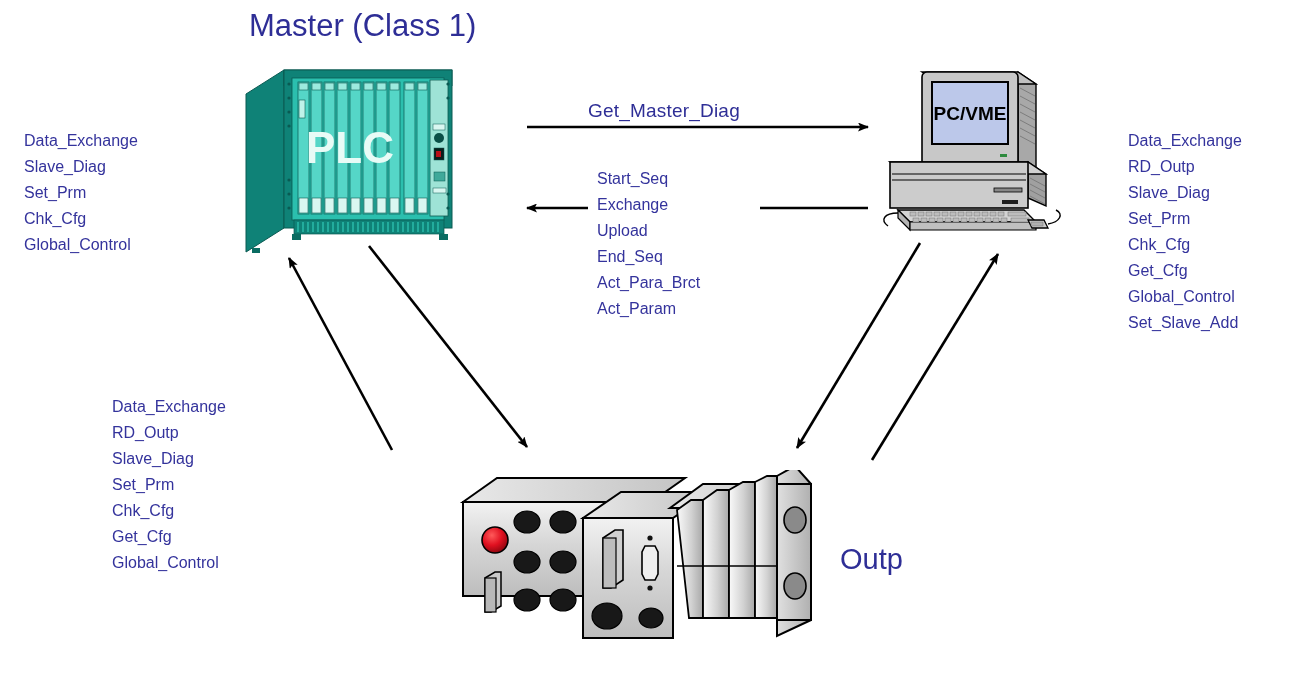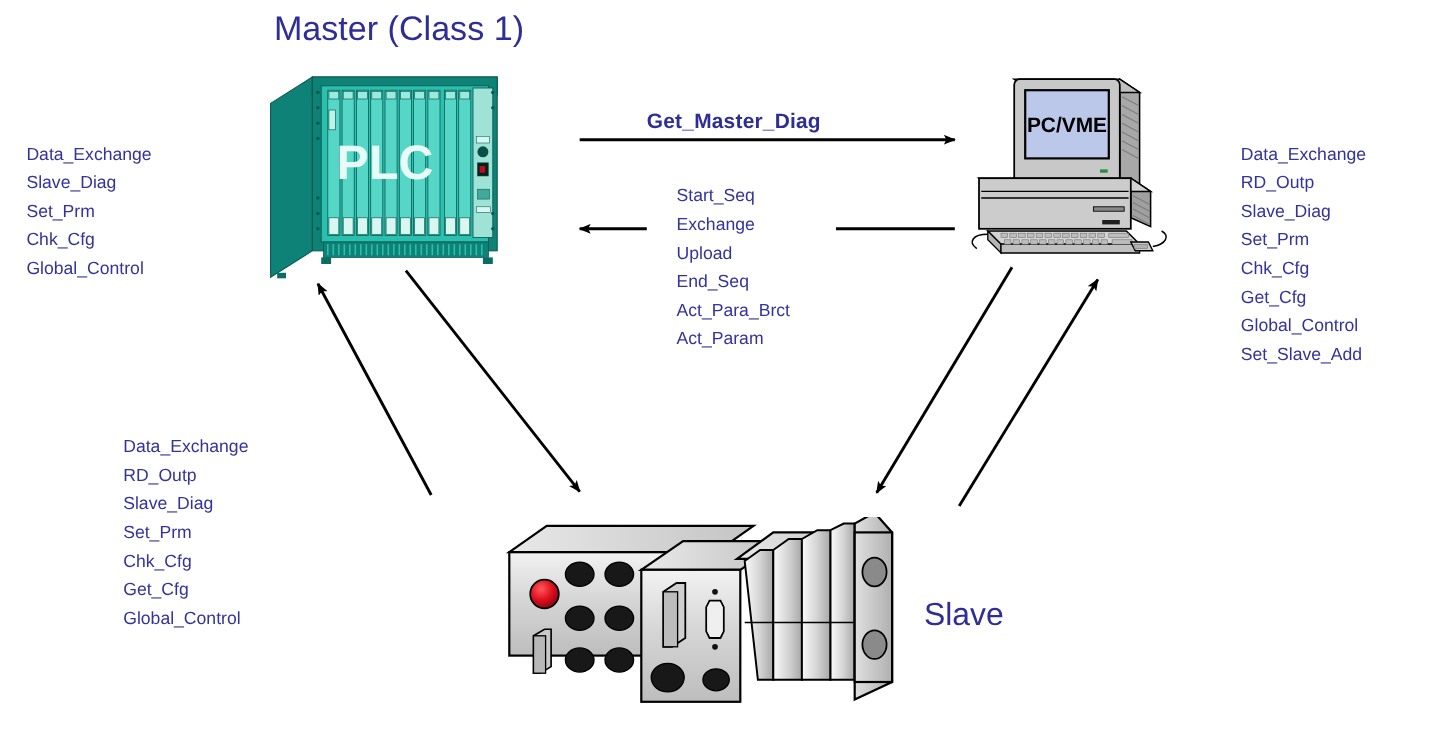--- a/index.html
+++ b/index.html
@@ -33,21 +33,21 @@
     font-size: 16px;
     line-height: 26px;
     white-space: nowrap;
     font-family: "Liberation Sans", sans-serif;
   }
   .svc-list div { white-space: nowrap; }
   .arrow-label {
     position: absolute;
     color: #2e2e96;
     font-size: 19px;
-    font-weight: bold;
+    font-weight: normal;
     letter-spacing: 0.2px;
     white-space: nowrap;
     font-family: "Liberation Sans", sans-serif;
   }
   .dev-label {
     position: absolute;
     color: #2e2e96;
     font-size: 29px;
     white-space: nowrap;
     font-family: "Liberation Sans", sans-serif;
@@ -344,21 +344,21 @@
       <polygon points="300,12 312,6 322,6 322,148 300,148" fill="url(#gFin)"></polygon>
     </g>
     <line x1="222" y1="96" x2="322" y2="96" stroke="#000" stroke-width="1.4"></line>
 
     <polygon points="322,6 340,-4 356,14 356,150 322,166" fill="url(#gRight)" stroke="#000" stroke-width="2"></polygon>
     <rect x="322" y="14" width="34" height="136" fill="url(#gRight)" stroke="#000" stroke-width="2"></rect>
     <ellipse cx="340" cy="50" rx="11" ry="13" fill="#8a8a8a" stroke="#000" stroke-width="1.6"></ellipse>
     <ellipse cx="340" cy="116" rx="11" ry="13" fill="#8a8a8a" stroke="#000" stroke-width="1.6"></ellipse>
   </svg>
 
-  <div class="dev-label" style="left:840px; top:543px;">Slave</div>
+  <div class="dev-label" style="left:840px; top:543px;">Outp</div>
 
   <svg class="layer" viewBox="0 0 1306 678">
     <defs>
       <marker id="ah" markerWidth="11" markerHeight="9" refX="10" refY="4.5" orient="auto" markerUnits="userSpaceOnUse">
         <path d="M0,0 L11,4.5 L0,9 L2.4,4.5 z" fill="#000"></path>
       </marker>
     </defs>
 
     <g>
       <line x1="527" y1="127" x2="868" y2="127" stroke="#000" stroke-width="2.6" marker-end="url(#ah)"></line>
@@ -381,21 +381,21 @@
       <line x1="920" y1="243" x2="797" y2="448" stroke="#000" stroke-width="2.6" marker-end="url(#ah)"></line>
     </g>
 
     <g>
       <line x1="872" y1="460" x2="998" y2="254" stroke="#000" stroke-width="2.6" marker-end="url(#ah)"></line>
     </g>
   </svg>
 
   <div class="arrow-label" style="left:588px; top:100px;">Get_Master_Diag</div>
 
-  <div class="svc-list" style="left:615px; top:166px;">
+  <div class="svc-list" style="left:597px; top:166px;">
     <div>Start_Seq</div>
     <div>Exchange</div>
     <div>Upload</div>
     <div>End_Seq</div>
     <div>Act_Para_Brct</div>
     <div>Act_Param</div>
   </div>
 
   <div class="svc-list" style="left:24px; top:128px;">
     <div>Data_Exchange</div>

